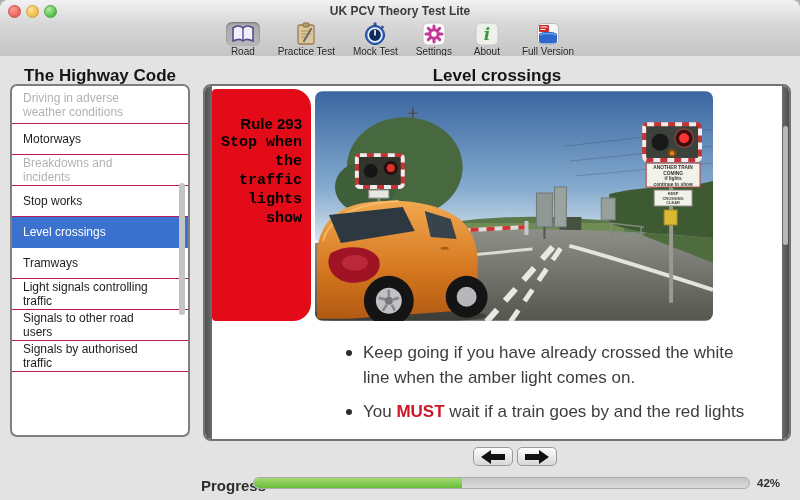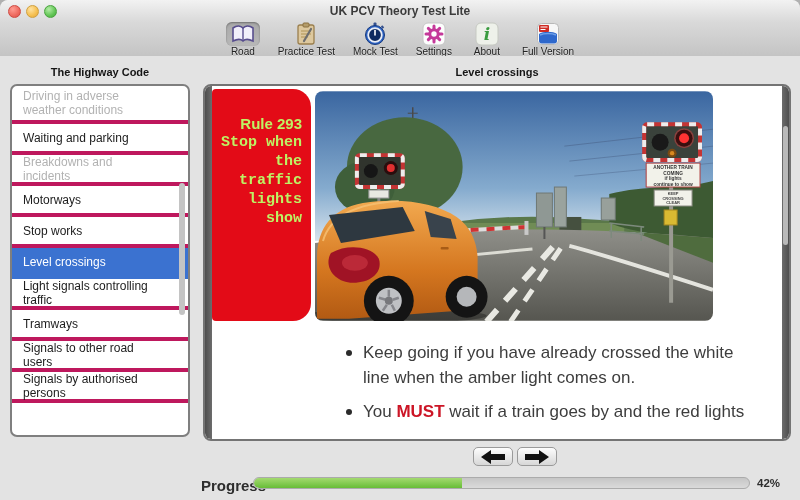--- a/index.html
+++ b/index.html
@@ -14,40 +14,40 @@
   .tl.min{left:26px;background:radial-gradient(circle at 35% 30%,#ffe2a0,#f5bf4f 60%,#dda53f);border:1px solid #cf9f3e;}
   .tl.zoom{left:44px;background:radial-gradient(circle at 35% 30%,#b4eda6,#61c555 60%,#47a93c);border:1px solid #49a23e;}
   .toolbar{position:absolute;top:22px;left:0;right:0;height:34px;background:linear-gradient(#d9d9d9,#c4c4c4);border-bottom:1px solid #9a9a9a;display:flex;justify-content:center;align-items:flex-start;gap:18px;}
   .titem{display:flex;flex-direction:column;align-items:center;cursor:default;}
   .ticon{width:34px;height:24px;display:flex;align-items:center;justify-content:center;border-radius:6px;margin-top:0px;}
   .titem.selected .ticon{background:linear-gradient(#a9a9a9,#b8b8b8);box-shadow:inset 0 1px 2px rgba(0,0,0,.35);}
   .tlabel{font-size:10px;color:#232323;margin-top:0px;text-shadow:0 1px 0 rgba(255,255,255,.5);}
 
   
   .appbody{position:absolute;top:56px;left:0;width:800px;height:444px;background:#e3e3e3;}
-  .panel-title{position:absolute;font-size:11px;font-weight:bold;color:#151515;text-align:center;}
+  .panel-title{position:absolute;font-size:17px;font-weight:bold;color:#151515;text-align:center;}
   #sidebar-title{top:10px;left:10px;width:180px;}
   #content-title{top:10px;left:203px;width:588px;}
 
   
   .sidebar-list{position:absolute;left:10px;top:28px;width:180px;height:353px;background:#fff;border:2px solid #7f7f7f;border-radius:7px;box-sizing:border-box;overflow:hidden;}
-  .srow{box-sizing:border-box;height:31px;display:flex;align-items:center;padding-left:11px;padding-right:28px;border-bottom:4px solid #be185d;font-size:12px;color:#1c1c1c;cursor:default;}
+  .srow{box-sizing:border-box;height:31px;display:flex;align-items:center;padding-left:11px;padding-right:28px;border-bottom:1px solid #be185d;font-size:12px;color:#1c1c1c;cursor:default;}
   .srow.tall{height:38px;line-height:14px;}
   .srow.dimmed{color:#b2b2b2;}
   .srow.selected{background:#3b72d0;color:#fff;border-bottom-color:#3b72d0;}
   .sb-thumb{position:absolute;right:3px;top:97px;width:6px;height:132px;background:#c4c4c4;border-radius:3px;}
 
   
   .content-box{position:absolute;left:203px;top:28px;width:588px;height:357px;background:#fff;border:2px solid #747474;border-radius:8px;box-sizing:border-box;overflow:hidden;}
   .strip{position:absolute;top:0;bottom:0;width:7px;background:linear-gradient(to right,#4e4e4e,#6c6c6c);}
   .strip.left{left:0;border-radius:5px 0 0 5px;}
   .strip.right{right:0;background:linear-gradient(to left,#4e4e4e,#6c6c6c);border-radius:0 5px 5px 0;}
   .ct-thumb{position:absolute;right:1px;top:40px;width:5px;height:119px;background:#b9b9b9;border-radius:3px;}
 
-  .rule-panel{position:absolute;left:7px;top:3px;width:99px;height:232px;background:#e30b17;border-radius:4px 18px 18px 4px;box-sizing:border-box;padding:25px 9px 0 6px;text-align:right;color:#bef264;}
+  .rule-panel{position:absolute;left:7px;top:3px;width:99px;height:232px;background:#e30b17;border-radius:4px 18px 18px 4px;box-sizing:border-box;padding:25px 9px 0 6px;text-align:right;color:#000000;}
   .rule-number{font-size:15px;font-weight:bold;line-height:19px;}
   .rule-text{font-size:15px;font-weight:bold;line-height:19px;font-family:Liberation Mono, monospace;}
 
   .photo{position:absolute;left:110px;top:5px;width:398px;height:230px;border-radius:8px;overflow:hidden;}
   .photo svg{display:block;}
 
   .bullets{position:absolute;left:139px;top:254px;right:40px;margin:0;padding:0;list-style:none;}
   .bullets li{position:relative;padding-left:19px;margin-bottom:9px;font-size:17px;line-height:25px;color:#3d3d3d;}
   .bullets li::before{content:"";position:absolute;left:2px;top:10px;width:6px;height:6px;border-radius:50%;background:#2b2b2b;}
   .must{color:#cc1526;font-weight:bold;}
@@ -162,45 +162,42 @@
   <div class="appbody">
 
     <div class="panel-title" id="sidebar-title">The Highway Code</div>
     <div class="panel-title" id="content-title">Level crossings</div>
 
     <div class="sidebar-list">
       <div class="srow tall dimmed">
           <span>Driving in adverse weather conditions</span>
         </div>
       <div class="srow normal">
-          <span>Waiting and parking</span>
+          <span>Motorways</span>
         </div>
       <div class="srow dimmed">
           <span>Breakdowns and incidents</span>
         </div>
       <div class="srow normal">
-          <span>Motorways</span>
-        </div>
-      <div class="srow normal">
           <span>Stop works</span>
         </div>
       <div class="srow selected">
           <span>Level crossings</span>
         </div>
       <div class="srow normal">
+          <span>Tramways</span>
+        </div>
+      <div class="srow normal">
           <span>Light signals controlling traffic</span>
         </div>
       <div class="srow normal">
-          <span>Tramways</span>
-        </div>
-      <div class="srow normal">
           <span>Signals to other road users</span>
         </div>
       <div class="srow normal">
-          <span>Signals by authorised persons</span>
+          <span>Signals by authorised traffic</span>
         </div>
       <div class="sb-thumb"></div>
     </div>
 
     <div class="content-box">
       <div class="strip left"></div>
       <div class="strip right">
         <div class="ct-thumb"></div>
       </div>
 

